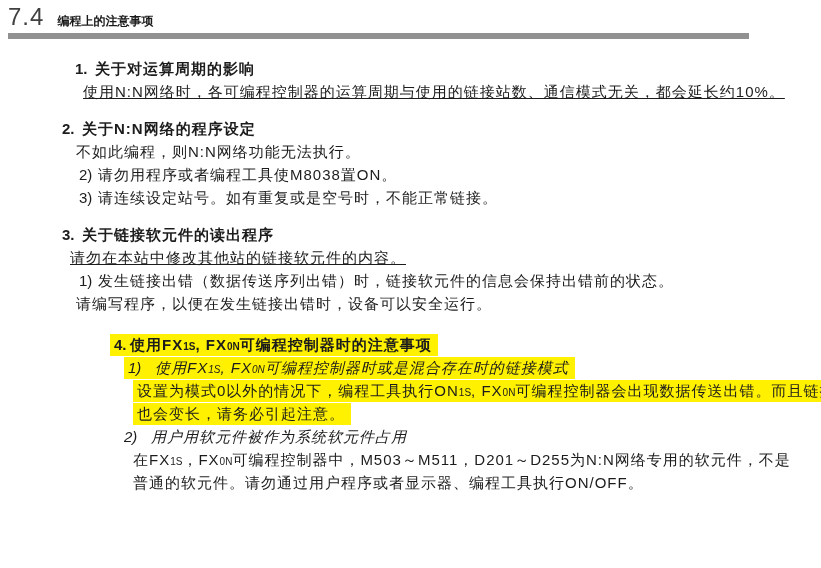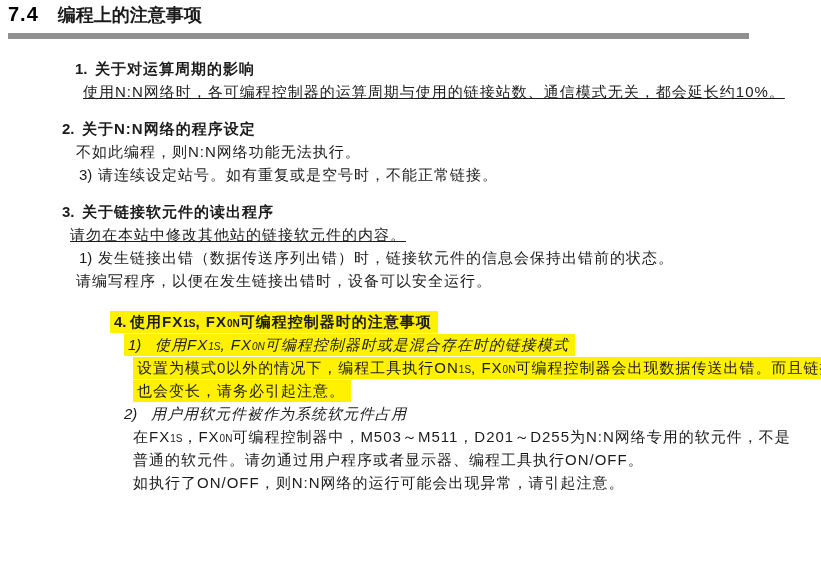--- a/index.html
+++ b/index.html
@@ -7,22 +7,22 @@
     width: 821px; height: 568px;
     background: #ffffff;
     color: var(--text, #1c1c1c);
     font-family: "Liberation Sans", "DejaVu Sans", sans-serif;
     position: relative;
     overflow: hidden;
   }
 
   
   .title-row { position: absolute; left: 8px; top: 3px; display: flex; align-items: baseline; }
-  .chapter-no { font-size: 20px; letter-spacing: 1px; color: #000000; font-weight: bold; }
-  .page-title { font-size: 18px; font-weight: bold; margin-left: 19px; color: #1a1a1a; }
+  .chapter-no { font-size: 24px; letter-spacing: 1px; color: #404040; }
+  .page-title { font-size: 12px; font-weight: bold; margin-left: 13px; color: #1a1a1a; }
   .rule { position: absolute; left: 8px; top: 33px; width: 741px; height: 6px; background: var(--rule, #919191); }
 
   
   .content { position: absolute; left: 0; top: 55px; width: 821px; }
   .section { margin-top: 14px; }
   .section:first-child { margin-top: 2px; padding-left: 13px; }
   .section.compact { margin-top: 18px; margin-left: 48px; }
 
   .heading-line, .line {
     height: 23px; line-height: 23px;
@@ -55,31 +55,31 @@
 </div>
 <div class="rule"></div>
 <div class="content">
     <section class="section">
       <div class="heading-line"><span class="plain"><span class="marker">1.</span><span class="seg">关于对运算周期的影响</span></span></div>
       <div class="line body"><span class="plain"><span class="seg">使用N:N网络时，各可编程控制器的运算周期与使用的链接站数、通信模式无关，都会延长约10%。</span></span></div>
     </section>
     <section class="section">
       <div class="heading-line"><span class="plain"><span class="marker">2.</span><span class="seg">关于N:N网络的程序设定</span></span></div>
       <div class="line cont"><span class="plain"><span class="seg">不如此编程，则N:N网络功能无法执行。</span></span></div>
+      <div class="line item"><span class="plain"><span class="marker">2)</span><span class="seg">请勿用程序或者编程工具使M8038置ON。</span></span></div>
       <div class="line item"><span class="plain"><span class="marker">3)</span><span class="seg">请连续设定站号。如有重复或是空号时，不能正常链接。</span></span></div>
     </section>
     <section class="section">
       <div class="heading-line"><span class="plain"><span class="marker">3.</span><span class="seg">关于链接软元件的读出程序</span></span></div>
       <div class="line body"><span class="plain"><span class="seg">请勿在本站中修改其他站的链接软元件的内容。</span></span></div>
       <div class="line item"><span class="plain"><span class="marker">1)</span><span class="seg">发生链接出错（数据传送序列出错）时，链接软元件的信息会保持出错前的状态。</span></span></div>
       <div class="line cont"><span class="plain"><span class="seg">请编写程序，以便在发生链接出错时，设备可以安全运行。</span></span></div>
     </section>
     <section class="section compact">
       <div class="heading-line"><span class="hl"><span class="marker">4.</span><span class="seg">使用FX</span><span class="subscript">1S</span><span class="seg">, FX</span><span class="subscript">0N</span><span class="seg">可编程控制器时的注意事项</span></span></div>
       <div class="line item"><span class="hl"><span class="marker">1)</span><span class="seg">使用FX</span><span class="subscript">1S</span><span class="seg">, FX</span><span class="subscript">0N</span><span class="seg">可编程控制器时或是混合存在时的链接模式</span></span></div>
       <div class="line cont"><span class="hl"><span class="seg">设置为模式0以外的情况下，编程工具执行ON</span><span class="subscript">1S</span><span class="seg">, FX</span><span class="subscript">0N</span><span class="seg">可编程控制器会出现数据传送出错。而且链接时间</span></span></div>
       <div class="line cont"><span class="hl"><span class="seg">也会变长，请务必引起注意。</span></span></div>
       <div class="line item"><span class="plain"><span class="marker">2)</span><span class="seg">用户用软元件被作为系统软元件占用</span></span></div>
       <div class="line cont"><span class="plain"><span class="seg">在FX</span><span class="subscript">1S</span><span class="seg">，FX</span><span class="subscript">0N</span><span class="seg">可编程控制器中，M503～M511，D201～D255为N:N网络专用的软元件，不是</span></span></div>
       <div class="line cont"><span class="plain"><span class="seg">普通的软元件。请勿通过用户程序或者显示器、编程工具执行ON/OFF。</span></span></div>
-      <div class="line cont"><span class="plain"><span class="seg">如执行了ON/OFF，则N:N网络的运行可能会出现异常，请引起注意。</span></span></div>
     </section>
   </div>
 
 </body></html>

